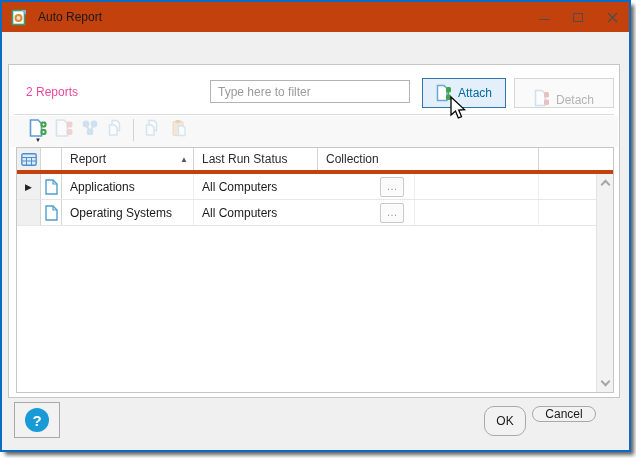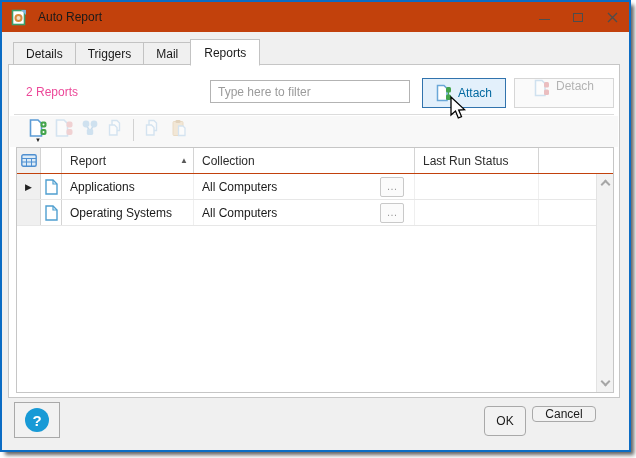--- a/index.html
+++ b/index.html
@@ -32,38 +32,38 @@
     background: #ffffff; border: 1px solid #c6c6c6; z-index: 2; }
   .count-label { position: absolute; left: 17px; top: 20px; font-size: 12px; color: #ec4899; }
   .filter-input { position: absolute; left: 201px; top: 15px; width: 200px; height: 23px;
     border: 1px solid #b3b3b3; background: #fff; font-size: 12px; padding: 0 7px;
     color: #6d28d9; font-family: "Liberation Sans", sans-serif; }
   .filter-input::placeholder { color: #9b9b9b; }
   .btn-attach { position: absolute; left: 413px; top: 13px; width: 84px; height: 30px;
     background: #e3f0fb; border: 1px solid #3173ad; display: flex; align-items: center;
     justify-content: center; gap: 6px; font-size: 12px; color: #0369a1; }
   .btn-detach { position: absolute; left: 505px; top: 13px; width: 100px; height: 30px;
-    background: #fafafa; border: 1px solid #d6d6d6; display: flex; align-items: flex-start;
+    background: #fafafa; border: 1px solid #d6d6d6; display: flex; align-items: flex-end;
     justify-content: center; gap: 6px; font-size: 12px; color: #b3b3b3; }
   .group-sep { position: absolute; left: 5px; right: 5px; top: 49px; height: 1px; background: #dcdcdc; }
 
   
   .toolbar { position: absolute; left: 1px; right: 1px; top: 51px; height: 31px;
     background: #f8f8f8; display: flex; align-items: flex-start; padding: 2px 0 0 15px; }
   .tool-btn { width: 26px; height: 28px; display: flex; flex-direction: column;
     align-items: center; justify-content: flex-start; }
   .tool-btn svg { display: block; }
   .tool-dd { font-size: 6px; color: #222; line-height: 5px; margin-top: 0px; }
   .tool-sep { width: 1px; height: 22px; background: #d2d2d2; margin: 1px 6px 0 4px; }
   .dim { opacity: 0.45; }
 
   
   .grid { position: absolute; left: 7px; top: 82px; width: 598px; height: 246px;
     border: 1px solid #c6c6c6; background: #fff; display: flex; flex-direction: column; }
-  .grid-header { height: 26px; display: flex; border-bottom: 1px solid #c2410c; flex: none; }
+  .grid-header { height: 26px; display: flex; border-bottom: 4px solid #c2410c; flex: none; }
   .hcell { border-right: 1px solid #d4d4d4; display: flex; align-items: center;
     font-size: 12px; color: #2b2b2b; padding-left: 8px; }
   .hcell.sel { width: 24px; background: #f0f0f0; justify-content: center; padding: 0; }
   .hcell.iconcol { width: 21px; padding: 0; }
   .hcell.report { width: 132px; justify-content: space-between; padding-right: 5px; }
   .hcell.collection { width: 221px; }
   .hcell.lastrun { width: 124px; }
   .hcell.filler { flex: 1; border-right: none; }
   .sort-arrow { font-size: 8px; color: #5a5a5a; }
   .grid-body { flex: 1; display: flex; min-height: 0; }
@@ -90,21 +90,21 @@
 
   
   .help-btn { position: absolute; left: 12px; top: 400px; width: 46px; height: 36px;
     background: #f2f2f2; border: 1px solid #a9a9a9; display: flex; align-items: center;
     justify-content: center; }
   .help-circle { width: 24px; height: 24px; border-radius: 50%; background: #189ad6;
     color: #ffffff; font-size: 15px; font-weight: bold; display: flex;
     align-items: center; justify-content: center; }
   .btn-ok { position: absolute; left: 482px; top: 404px; width: 42px; height: 30px; }
   .btn-cancel { position: absolute; left: 530px; top: 404px; width: 64px; height: 16px; }
-  .std-btn { background: #f2f2f2; border: 1px solid #a9a9a9; border-radius: 4px;
+  .std-btn { background: #f2f2f2; border: 1px solid #a9a9a9; border-radius: 10px;
     font-size: 12px; color: #1a1a1a; display: flex; align-items: center; justify-content: center; }
 
   .cursor { position: absolute; left: 444px; top: 93px; z-index: 20; pointer-events: none; }
 </style>
 </head>
 <body>
 
 <div class="window">
 
   <div class="titlebar">
@@ -123,34 +123,20 @@
           <div class="glyph-max"></div>
         </div>
       <div class="win-btn">
         <svg width="11" height="11" viewBox="0 0 11 11">
           <path d="M1 1 L10 10 M10 1 L1 10" stroke="#4d4d4d" stroke-width="1.3"></path>
         </svg>
       </div>
     </div>
   </div>
 
-  <div class="tabstrip">
-    <div class="tab">
-        <span>Details</span>
-      </div>
-    <div class="tab">
-        <span>Triggers</span>
-      </div>
-    <div class="tab">
-        <span>Mail</span>
-      </div>
-    <div class="tab active">
-        <span>Reports</span>
-      </div>
-  </div>
 
   <div class="panel">
 
     <span class="count-label">2 Reports</span>
 
     <input class="filter-input" type="text" placeholder="Type here to filter" style="">
 
     <div class="btn-attach">
       <svg width="16" height="18" viewBox="0 0 16 18">
         <path d="M1.5 1.5 H8 L11 4.5 V16.5 H1.5 Z" fill="#ffffff" stroke="#6aa7d8" stroke-width="1.5"></path>
@@ -226,25 +212,25 @@
           <svg width="16" height="13" viewBox="0 0 16 13">
             <rect x="0.8" y="0.8" width="14.4" height="11.4" rx="1.5" fill="#dcebf7" stroke="#4f8fd0" stroke-width="1.4"></rect>
             <path d="M1 4.5 H15 M1 8 H15 M5.5 4.5 V12 M10.5 4.5 V12" stroke="#4f8fd0" stroke-width="1"></path>
           </svg>
         </div>
         <div class="hcell iconcol"></div>
         <div class="hcell report">
           <span>Report</span>
           <span class="sort-arrow">▲</span>
         </div>
+        <div class="hcell lastrun">
+          <span>Last Run Status</span>
+        </div>
         <div class="hcell collection">
           <span>Collection</span>
-        </div>
-        <div class="hcell lastrun">
-          <span>Last Run Status</span>
         </div>
         <div class="hcell filler"></div>
       </div>
       <div class="grid-body">
         <div class="rows-area">
           <div class="grow">
             <div class="cell sel">
               <span>▶</span>
             </div>
             <div class="cell iconcol">

